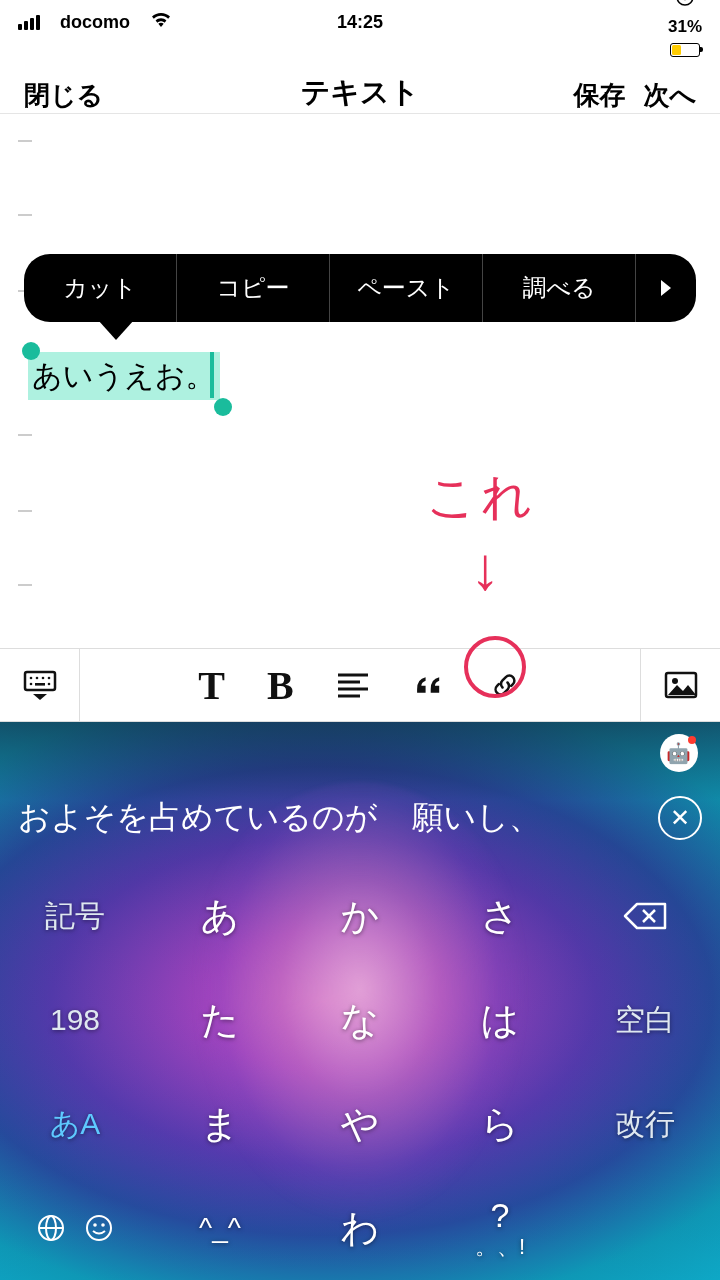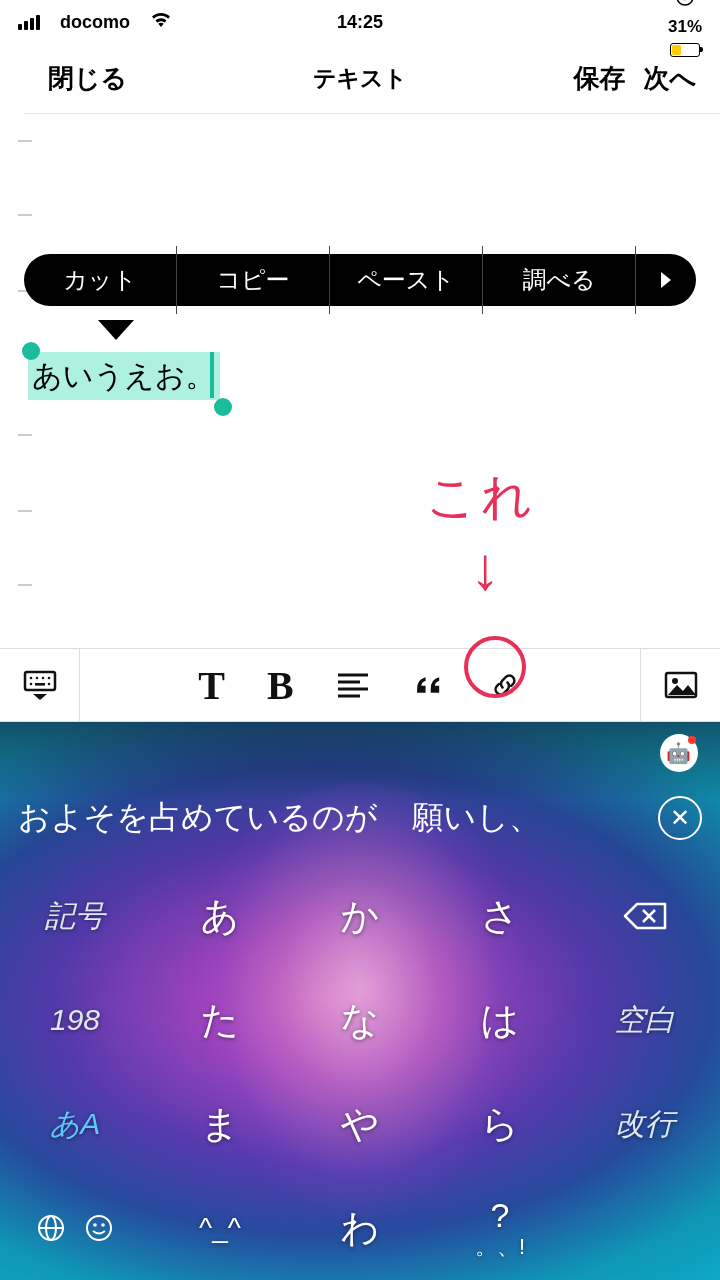--- a/index.html
+++ b/index.html
@@ -8,27 +8,27 @@
   .status-left { display: flex; align-items: center; gap: 20px; }
   .signal { display: flex; align-items: flex-end; gap: 2px; }
   .signal span { width: 4px; background: #000; border-radius: 1px; }
   .signal span:nth-child(1){height:6px}.signal span:nth-child(2){height:9px}.signal span:nth-child(3){height:12px}.signal span:nth-child(4){height:15px}
   .wifi { font-size: 19px; }
   .status-center { font-weight: 700; position:absolute; left:50%; transform:translateX(-50%); }
   .status-right { display: flex; align-items: center; gap: 6px; font-size: 17px; flex-direction: column;}
   .battery { width: 30px; height: 14px; border: 1.5px solid #000; border-radius: 3px; position: relative; display:inline-block;}
   .battery::after { content:""; position:absolute; right:-4px; top:3px; width:2.5px; height:5px; background:#000; border-radius:0 2px 2px 0;}
   .battery-fill { position:absolute; left:1px; top:1px; bottom:1px; width:31%; background:#ffcc00; border-radius:1.5px;}
-  .nav-bar { height: 70px; display: flex; align-items: center; justify-content: space-between; padding: 0 24px; border-bottom: 1px solid #e5e5e5; margin-left: 24px; }
-  .nav-title { font-size: 23px; font-weight: 700; position:absolute; left:50%; transform:translateX(-50%);}
+  .nav-bar { height: 70px; display: flex; align-items: flex-end; justify-content: space-between; padding: 0 24px; border-bottom: 1px solid #e5e5e5; }
+  .nav-title { font-size: 29px; font-weight: 700; position:absolute; left:50%; transform:translateX(-50%);}
   .nav-btn { font-size: 26px; font-weight: 700; }
   .nav-right { display:flex; gap:18px; }
   .editor { position: relative; height: 534px; padding: 10px 18px; }
   .ruler { position:absolute; left:18px; width:14px; height:2px; background:#ccc; }
-  .context-menu { position: absolute; top: 140px; left: 24px; right: 24px; background: #000; border-radius: 26px; display: flex; align-items: center; height: 52px; }
+  .context-menu { position: absolute; top: 140px; left: 24px; right: 24px; background: #000; border-radius: 26px; display: flex; align-items: center; height: 68px; }
   .context-item { flex: 1; color: #fff; font-size: 24px; text-align: center; border-right: 1px solid #444; line-height: 68px; white-space:nowrap;}
   .context-item:last-child, .context-arrow { border-right: none; }
   .context-arrow { width: 60px; display:flex; align-items:center; justify-content:center; color:#fff; font-size:20px;}
   .menu-tail { position:absolute; top:206px; left:98px; width:0; height:0; border-left:18px solid transparent; border-right:18px solid transparent; border-top:20px solid #000;}
   .selection { position:absolute; top:238px; left:28px; background:#aef1e0; font-size:30px; padding:2px 4px; line-height:44px;}
   .handle { position:absolute; width:18px; height:18px; background:#1abc9c; border-radius:50%; }
   .handle.start { top:228px; left:22px; }
   .handle.end { top:284px; left:214px; }
   .caret { position:absolute; top:238px; left:210px; width:4px; height:46px; background:#1abc9c;}
   .annotation { position:absolute; color:#e6305a; font-size:50px; font-weight:400; font-family: "Yu Gothic", sans-serif; }
@@ -42,21 +42,21 @@
   .tb-ico { font-size:36px; font-weight:600; color:#111; display:flex; align-items:center;}
   .keyboard { height: 558px; position:relative; background: radial-gradient(ellipse 90% 70% at 45% 50%, #d666d6 0%, #b04ad0 18%, #5a3fbb 42%, #2850a8 60%, #0fa0c0 80%, #0fb8d8 100%); }
   .kb-overlay{position:absolute;inset:0;background:linear-gradient(180deg, rgba(20,10,30,0.55) 0%, rgba(20,10,30,0.15) 14%, rgba(0,0,0,0.05) 100%);}
   .kb-face{position:absolute; left:180px; top:60px; width:360px; height:460px; background: radial-gradient(ellipse 55% 60% at 50% 45%, rgba(255,210,230,0.6) 0%, rgba(220,140,200,0.35) 40%, rgba(140,80,200,0.15) 70%, transparent 85%); border-radius:50% 50% 48% 48%; filter:blur(2px);}
   .kb-bot { position:absolute; top:12px; right:22px; width:38px; height:38px; background:#fff; border-radius:50%; display:flex; align-items:center; justify-content:center; font-size:20px;}
   .kb-bot::after{content:""; position:absolute; top:2px; right:2px; width:8px; height:8px; background:#ff3b30; border-radius:50%;}
   .suggest { position:absolute; top:58px; left:0; right:0; height:76px; display:flex; align-items:center; padding:0 18px; color:#fff; font-size:32px;}
   .sug1{flex:1.6;}.sug2{flex:1; padding-left:18px;}.sug-close{width:44px;height:44px;border:2.5px solid #fff;border-radius:50%;display:flex;align-items:center;justify-content:center;font-size:24px;margin-left:12px;}
   .keys { position:absolute; top:142px; left:0; right:0; bottom:0; display:grid; grid-template-columns: 150px 1fr 1fr 1fr 150px; grid-template-rows: repeat(4, 1fr); color:#fff; font-size:38px; text-align:center;}
   .key { display:flex; align-items:center; justify-content:center; text-shadow:0 1px 4px rgba(0,0,0,0.5);}
-  .key.side { font-size:30px; color:#dfe8f0;font-style:italic;}
+  .key.side { font-size:30px; color:#dfe8f0;}
   .key.あA { color:#5ec9ff;}
   .key.small{font-size:28px;}
   .bspace svg{width:44px;height:32px;}
   .lines svg, .quote svg, .link svg, .img svg, .kbhide svg { width:34px; height:30px; }
 </style>
 </head>
 <body>
 
 <div class="status-bar">
   <div class="status-left">

